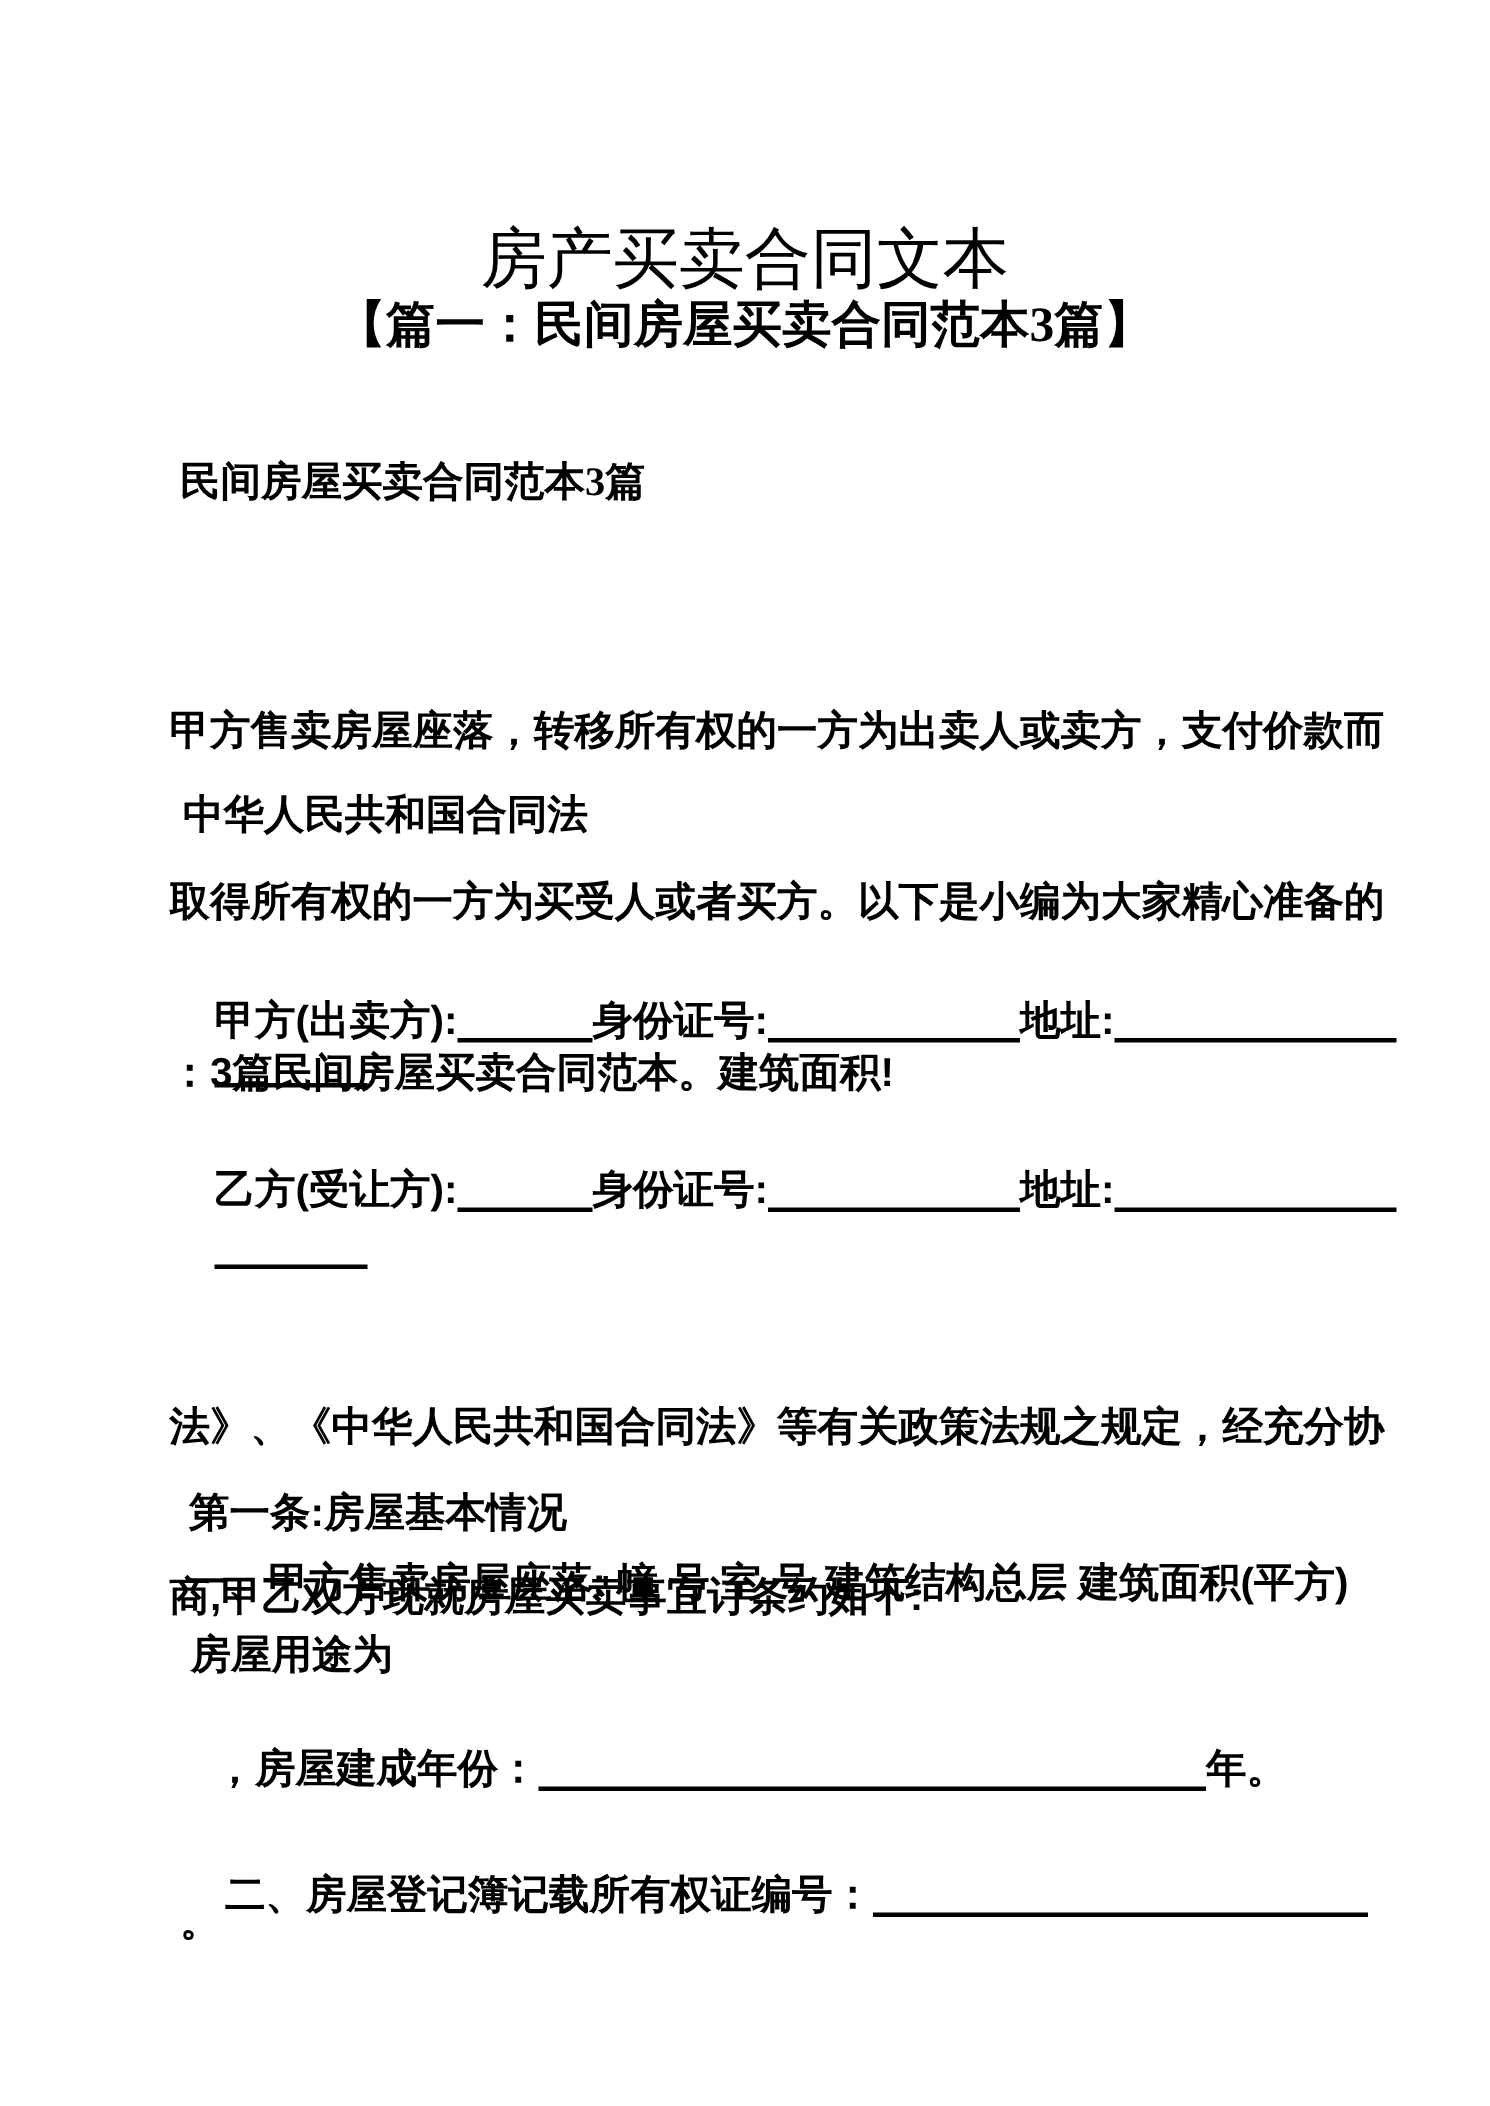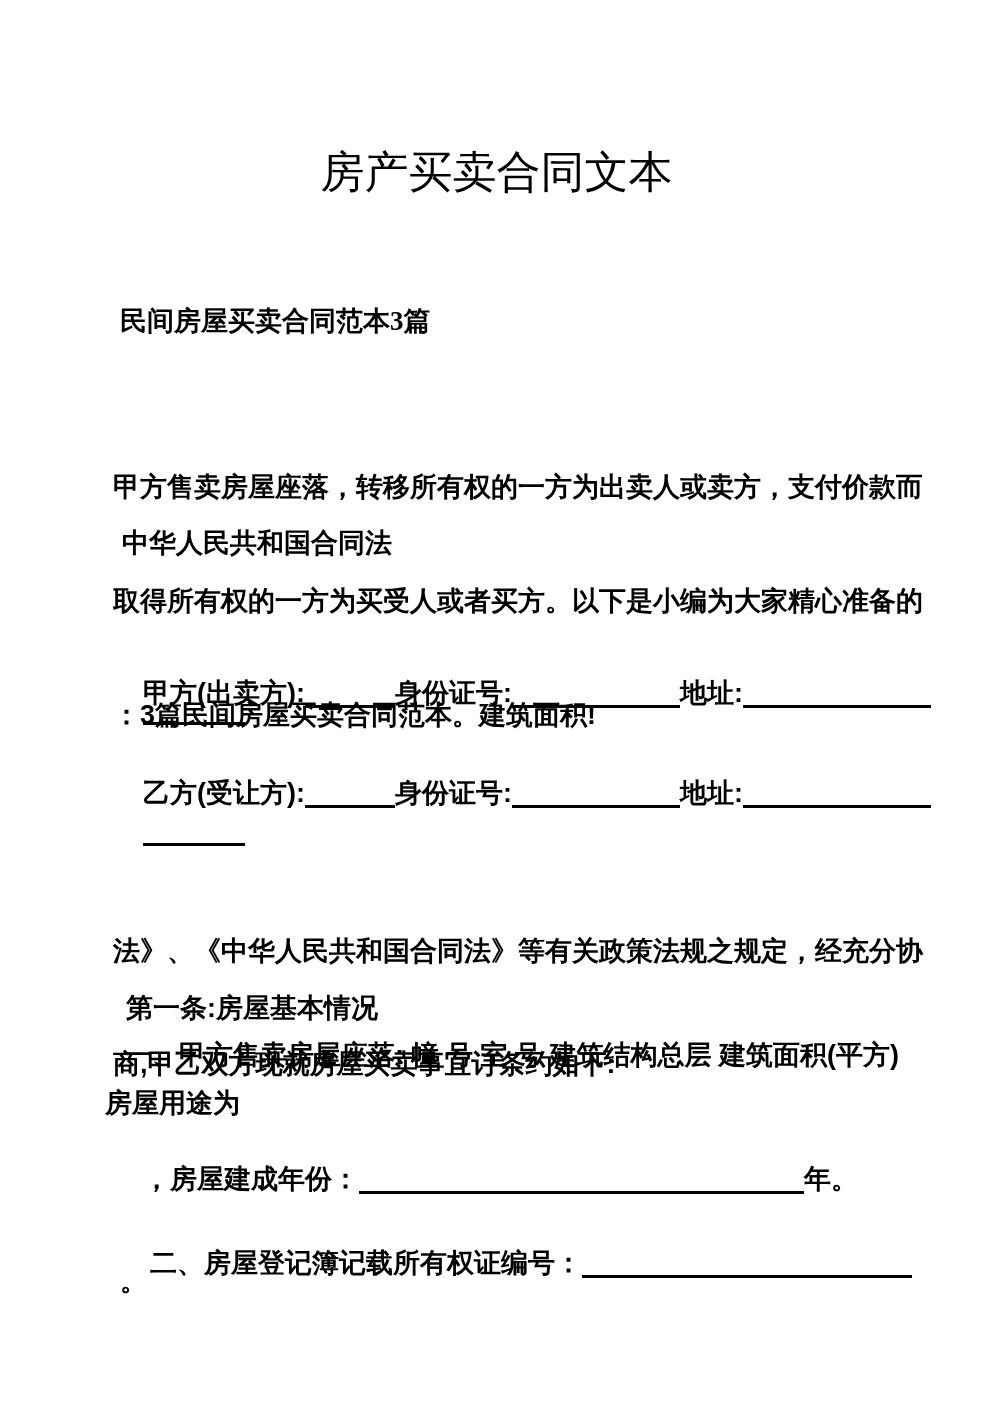--- a/index.html
+++ b/index.html
@@ -13,32 +13,33 @@
   .lh37 div{line-height:37px;}
   .ul{display:inline-block;height:3px;background:#000000;vertical-align:-6px;}
 </style>
 </head>
 <body>
 
 <div class="page">
 
   <div class="t serif doc-title" style="top:116px;margin-top:32px;">房产买卖合同文本</div>
 
+  <div class="t serif doc-subtitle" style="top:197px;">【篇一：民间房屋买卖合同范本3篇】</div>
 
   <div class="t bodyf" style="top:302px;left:120px;font-family:Liberation Serif, serif;">民间房屋买卖合同范本3篇</div>
 
   <div class="t bodyf para" style="top:392px;left:113px;">
     <div>甲方售卖房屋座落，转移所有权的一方为出卖人或卖方，支付价款而</div>
     <div>取得所有权的一方为买受人或者买方。以下是小编为大家精心准备的</div>
     <div>：3篇民间房屋买卖合同范本。建筑面积!</div>
   </div>
 
   <div class="t bodyf" style="top:524px;left:122px;">中华人民共和国合同法</div>
 
-  <div class="t bodyf" style="top:636px;left:113px;">
+  <div class="t bodyf" style="top:623px;left:113px;">
     <span>甲方(出卖方):</span><span class="ul" style="width:90px;"></span><span>身份证号:</span><span class="ul" style="width:168px;"></span><span>地址:</span><span class="ul" style="width:188px;"></span>
   </div>
   <div class="t bodyf" style="top:653px;left:113px;">
     <span class="ul" style="width:102px;"></span>
   </div>
 
   <div class="t bodyf" style="top:736px;left:113px;">
     <span>乙方(受让方):</span><span class="ul" style="width:90px;"></span><span>身份证号:</span><span class="ul" style="width:168px;"></span><span>地址:</span><span class="ul" style="width:188px;"></span>
   </div>
   <div class="t bodyf" style="top:774px;left:113px;">
@@ -47,21 +48,21 @@
 
   <div class="t bodyf para lh37" style="top:857px;left:113px;">
     <div>法》、《中华人民共和国合同法》等有关政策法规之规定，经充分协</div>
     <div>商,甲乙双方现就房屋买卖事宜订条约如下:</div>
   </div>
 
   <div class="t bodyf" style="top:989px;left:126px;">第一条:房屋基本情况</div>
 
   <div class="t bodyf" style="top:1036px;left:125px;">一、甲方售卖房屋座落: 幢 号 室 号 建筑结构总层 建筑面积(平方)</div>
 
-  <div class="t bodyf" style="top:1084px;left:105px;text-align:center;">房屋用途为</div>
+  <div class="t bodyf" style="top:1084px;left:127px;text-align:center;">房屋用途为</div>
 
   <div class="t bodyf" style="top:1122px;left:113px;">
     <span>，房屋建成年份：</span><span class="ul" style="width:445px;"></span><span>年。</span>
   </div>
 
   <div class="t bodyf" style="top:1206px;left:120px;">
     <span>二、房屋登记簿记载所有权证编号：</span><span class="ul" style="width:330px;"></span>
   </div>
 
   <div class="t bodyf" style="top:1262px;left:120px;">。</div>

